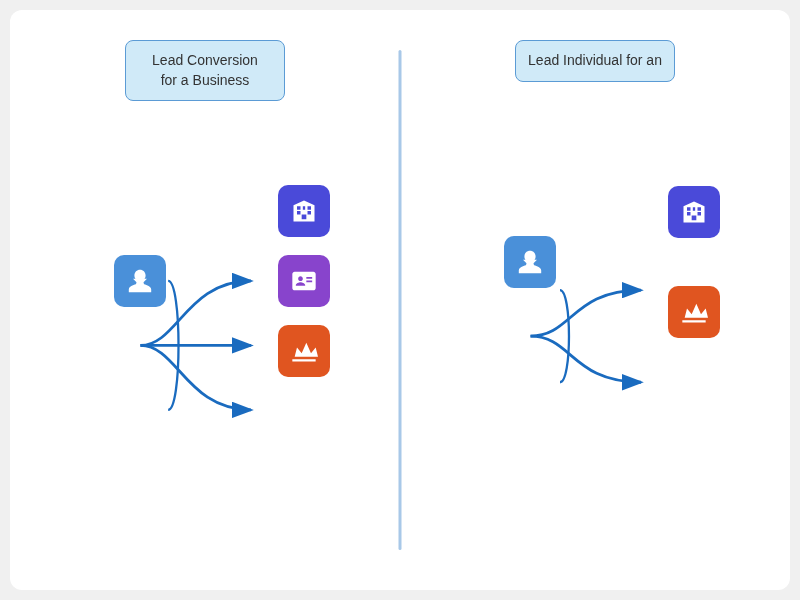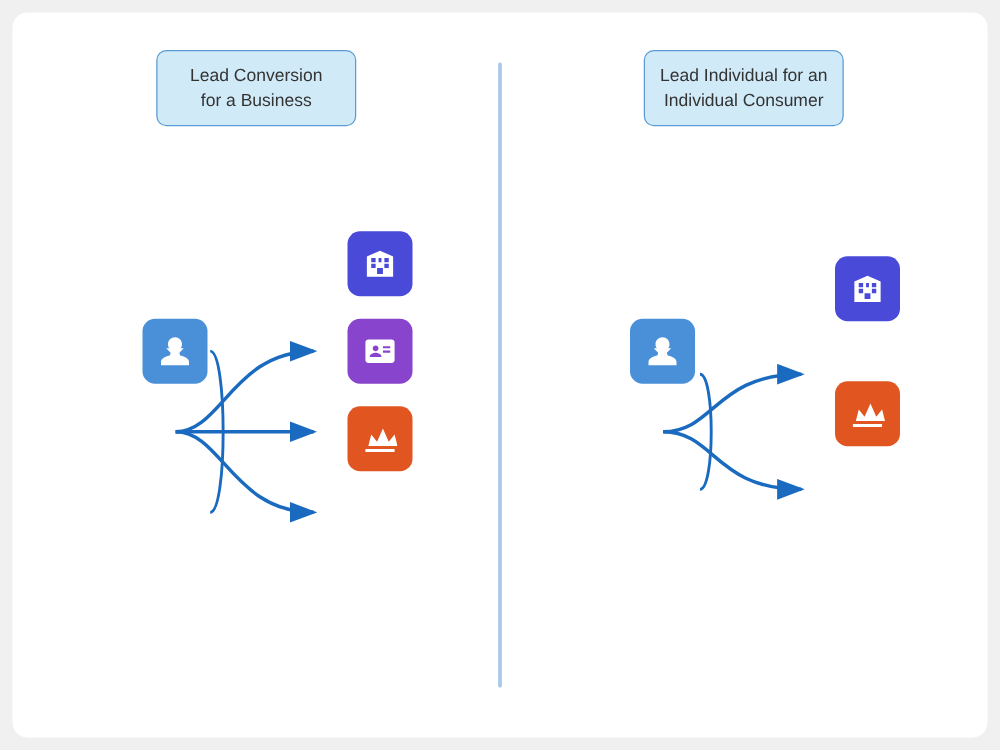--- a/index.html
+++ b/index.html
@@ -150,21 +150,20 @@
         <svg viewBox="0 0 24 24">
             <path d="M2 19h20v2H2v-2zm2-2l2-8 4 5 4-9 4 9 4-5 2 8H4z"></path>
           </svg>
       </div>
     </div>
   </div>
 
   <div class="panel">
     <div class="title-box">
       <span>Lead Individual for an</span><br>
-      <span>Individual Consumer</span>
     </div>
 
     <div class="diagram-area">
       <svg class="diagram-svg" viewBox="0 0 380 320">
 
         <path d="M 120 160 C 165 160, 165 110, 240 110" stroke="#1a6bbf" stroke-width="3" fill="none" marker-end="url(#arrowhead-r)"></path>
 
         <path d="M 120 160 C 165 160, 165 210, 240 210" stroke="#1a6bbf" stroke-width="3" fill="none" marker-end="url(#arrowhead-r)"></path>
 
         <path d="M 152 110 C 165 110, 165 210, 152 210" stroke="#1a6bbf" stroke-width="2.5" fill="none"></path>

